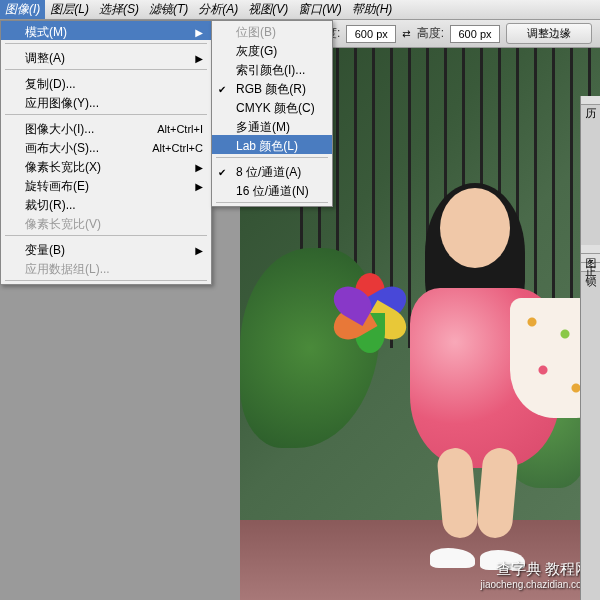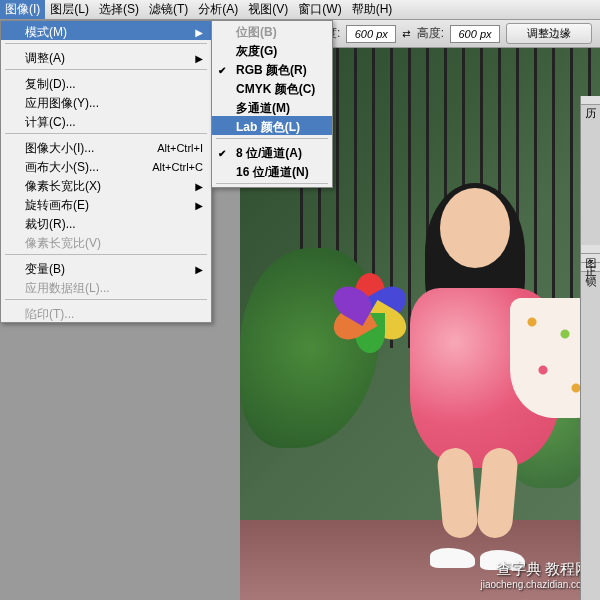--- a/index.html
+++ b/index.html
@@ -1,27 +1,27 @@
 <!DOCTYPE html>
 <html><head>
 <meta charset="utf-8">
 <style>
 * { margin: 0; padding: 0; box-sizing: border-box; font-family: "SimSun", "宋体", sans-serif; font-size: 12px; }
 body { width: 600px; height: 600px; background: #9a9a9a; overflow: hidden; position: relative; }
 .menubar { background: linear-gradient(#f0f0f0, #d8d8d8); height: 20px; display: flex; align-items: center; border-bottom: 1px solid #999; }
-.menubar-item { padding: 4px 5px; height: 100%; display: flex; align-items: center; cursor: pointer; }
+.menubar-item { padding: 4px 5px; height: 100%; display: flex; align-items: center; cursor: pointer; font-style: italic; }
 .menubar-item.active { background: #4a7cc0; color: white; }
 .toolbar { background: linear-gradient(#e8e8e8, #d0d0d0); height: 28px; display: flex; align-items: center; padding: 0 8px; border-bottom: 1px solid #999; gap: 6px; }
 .toolbar-spacer { flex: 1; }
 .toolbar-label { color: #333; }
-.toolbar-input { width: 50px; height: 18px; background: white; border: 1px solid #888; text-align: center; font-size: 11px; font-style: italic; }
+.toolbar-input { width: 50px; height: 18px; background: white; border: 1px solid #888; text-align: center; font-size: 11px; }
 .toolbar-btn { background: linear-gradient(#f8f8f8,#e0e0e0); border: 1px solid #999; border-radius: 3px; padding: 2px 20px; font-size: 11px; }
 .dropdown { position: absolute; background: #f0f0f0; border: 1px solid #888; box-shadow: 2px 2px 4px rgba(0,0,0,0.3); }
 .dropdown-left { left: 0; top: 20px; width: 212px; }
-.dropdown-right { left: 211px; top: 20px; width: 122px; font-weight: bold; }
+.dropdown-right { left: 211px; top: 20px; width: 122px; }
 .dd-item { display: flex; align-items: center; padding: 3px 8px 0 24px; height: 19px; position: relative; }
 .dd-item.hl { background: #4a7cc0; color: white; }
 .dd-item.disabled { color: #999; }
 .dd-item .shortcut { margin-left: auto; font-size: 11px; }
 .dd-item .arrow { margin-left: auto; font-size: 10px; }
 .dd-sep { height: 1px; background: #bbb; margin: 3px 4px; }
 .check { position: absolute; left: 6px; font-size: 10px; }
 .canvas-area { position: absolute; top: 48px; left: 0; right: 0; bottom: 0; background: #9a9a9a; }
 .photo { position: absolute; left: 240px; top: 0; width: 360px; height: 552px; background: linear-gradient(135deg, #2d4a2d 0%, #3a5a3a 30%, #4a6a4a 50%, #5a7a5a 100%); overflow: hidden; }
 .photo-fence { position: absolute; top: 0; left: 60px; right: 0; height: 300px; background: repeating-linear-gradient(90deg, #222 0, #222 3px, transparent 3px, transparent 18px); }
@@ -124,21 +124,20 @@
       <span class="arrow">▶</span>
     </div>
   <div class="dd-sep"></div>
   <div class="dd-item">
       <span>调整(A)</span>
       <span class="arrow">▶</span>
     </div>
   <div class="dd-sep"></div>
   <div class="dd-item">复制(D)...</div>
   <div class="dd-item">应用图像(Y)...</div>
-  <div class="dd-item">计算(C)...</div>
   <div class="dd-sep"></div>
   <div class="dd-item">
       <span>图像大小(I)...</span>
       <span class="shortcut">Alt+Ctrl+I</span>
     </div>
   <div class="dd-item">
       <span>画布大小(S)...</span>
       <span class="shortcut">Alt+Ctrl+C</span>
     </div>
   <div class="dd-item">
@@ -151,26 +150,26 @@
     </div>
   <div class="dd-item">裁切(R)...</div>
   <div class="dd-item disabled">像素长宽比(V)</div>
   <div class="dd-sep"></div>
   <div class="dd-item">
       <span>变量(B)</span>
       <span class="arrow">▶</span>
     </div>
   <div class="dd-item disabled">应用数据组(L)...</div>
   <div class="dd-sep"></div>
-  <div class="dd-item disabled">陷印(T)...</div>
 </div>
 
 <div class="dropdown dropdown-right">
   <div class="dd-item disabled">位图(B)</div>
   <div class="dd-item">灰度(G)</div>
+  <div class="dd-item">索引颜色(I)...</div>
   <div class="dd-item">
       <span class="check">✔</span>
       <span>RGB 颜色(R)</span>
     </div>
   <div class="dd-item">CMYK 颜色(C)</div>
   <div class="dd-item">多通道(M)</div>
   <div class="dd-item hl">Lab 颜色(L)</div>
   <div class="dd-sep"></div>
   <div class="dd-item">
       <span class="check">✔</span>

